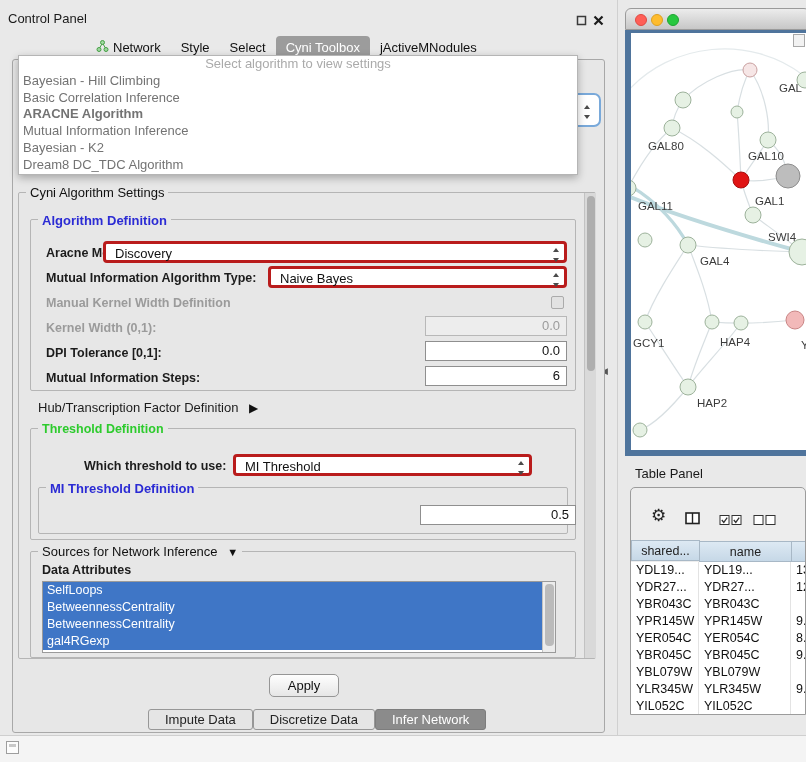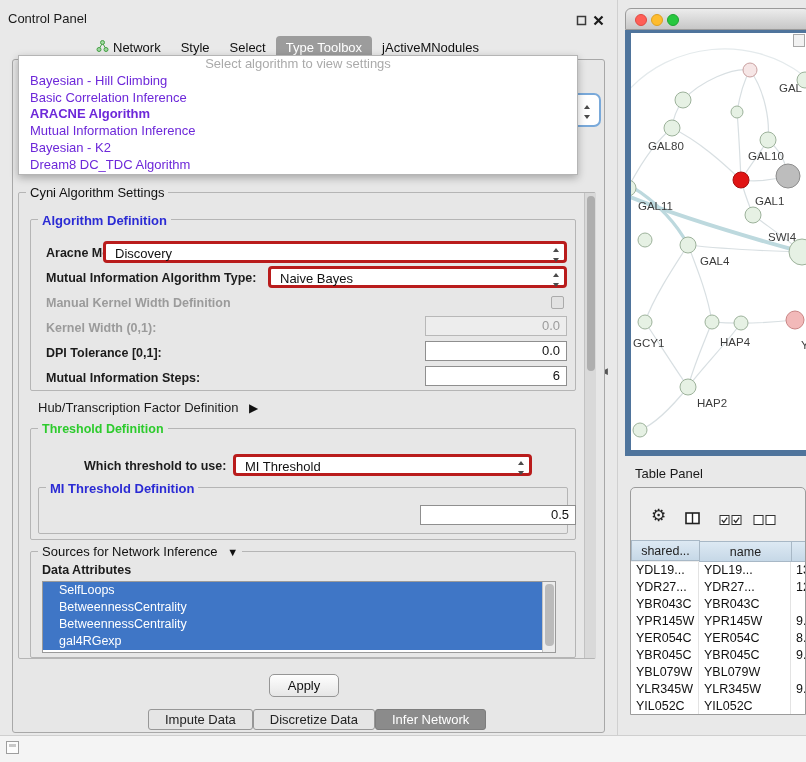--- a/index.html
+++ b/index.html
@@ -38,28 +38,28 @@
   .field { position:absolute; height:20px; line-height:18px; background:#fff; border:1px solid #8f8f8f; text-align:right; padding-right:6px; font-size:13px; color:#111; }
   .field.disabled { background:#ededed; color:#9b9b9b; border-color:#b8b8b8; }
 
   .checkbox { position:absolute; width:13px; height:13px; background:#e2e2e2; border:1px solid #ababab; border-radius:2px; }
 
   .sb-track { position:absolute; background:#d9d9d9; border-left:1px solid #c2c2c2; }
   .sb-thumb { position:absolute; background:#aeaeae; border-radius:4px; }
 
   
   .popup { position:absolute; background:#fff; border:1px solid #b5b5b5; box-shadow:0 3px 8px rgba(0,0,0,.28); z-index:30; }
-  .ptab { height:16.8px; line-height:16.8px; padding-left:11px; font-size:13px; color:#6d28d9; white-space:nowrap; }
+  .ptab { height:16.8px; line-height:16.8px; padding-left:4px; font-size:13px; color:#737373; white-space:nowrap; }
   .ptab.placeholder { text-align:center; color:#aaa; padding-left:0; }
   .ptab.selected { font-weight:bold; }
   .focus-frag { position:absolute; border:2px solid #79a9da; border-radius:7px; background:#fff; z-index:5; }
 
   
   .attlist { position:absolute; background:#fff; border:1px solid #9a9a9a; overflow:hidden; }
-  .attitem { height:17px; line-height:17px; padding-left:16px; font-size:12.5px; background:#3f76c6; color:#fff; white-space:nowrap; margin-right:13px; }
+  .attitem { height:17px; line-height:17px; padding-left:4px; font-size:12.5px; background:#3f76c6; color:#fff; white-space:nowrap; margin-right:13px; }
 
   
   .btn { position:absolute; border:1px solid #969696; border-radius:5px; background:linear-gradient(#fefefe,#e6e6e6); text-align:center; font-size:13px; color:#111; }
   .btab { border:1px solid #979797; background:#e5e5e5; font-size:13px; color:#222; line-height:19px; padding:0 16px; height:21px; border-radius:3px; margin-right:0; }
   .btab.active { background:#8b8b8b; color:#fff; border-color:#7d7d7d; }
   .btabrow { display:flex; }
 
   
   .nw-titlebar { position:absolute; height:22px; background:linear-gradient(#ececec,#c7c7c7); border:1px solid #9a9a9a; border-radius:6px 6px 0 0; }
   .light { position:absolute; top:5px; width:12px; height:12px; border-radius:50%; }
@@ -114,21 +114,21 @@
       </span>
       <span>Network</span>
     </div>
     <div class="tab">
         <span>Style</span>
       </div>
     <div class="tab">
         <span>Select</span>
       </div>
     <div class="tab active">
-        <span>Type Toolbox</span>
+        <span>Cyni Toolbox</span>
       </div>
     <div class="tab">
         <span>jActiveMNodules</span>
       </div>
   </div>
 
   <div class="abs frame" style="left:12px; top:59px; width:593px; height:674px;"></div>
 
   <div class="abs group" style="left:18px; top:192px; width:578px; height:467px;"></div>
   <div class="gtitle" style="left:26px; top:185px;">Cyni Algorithm Settings</div>

